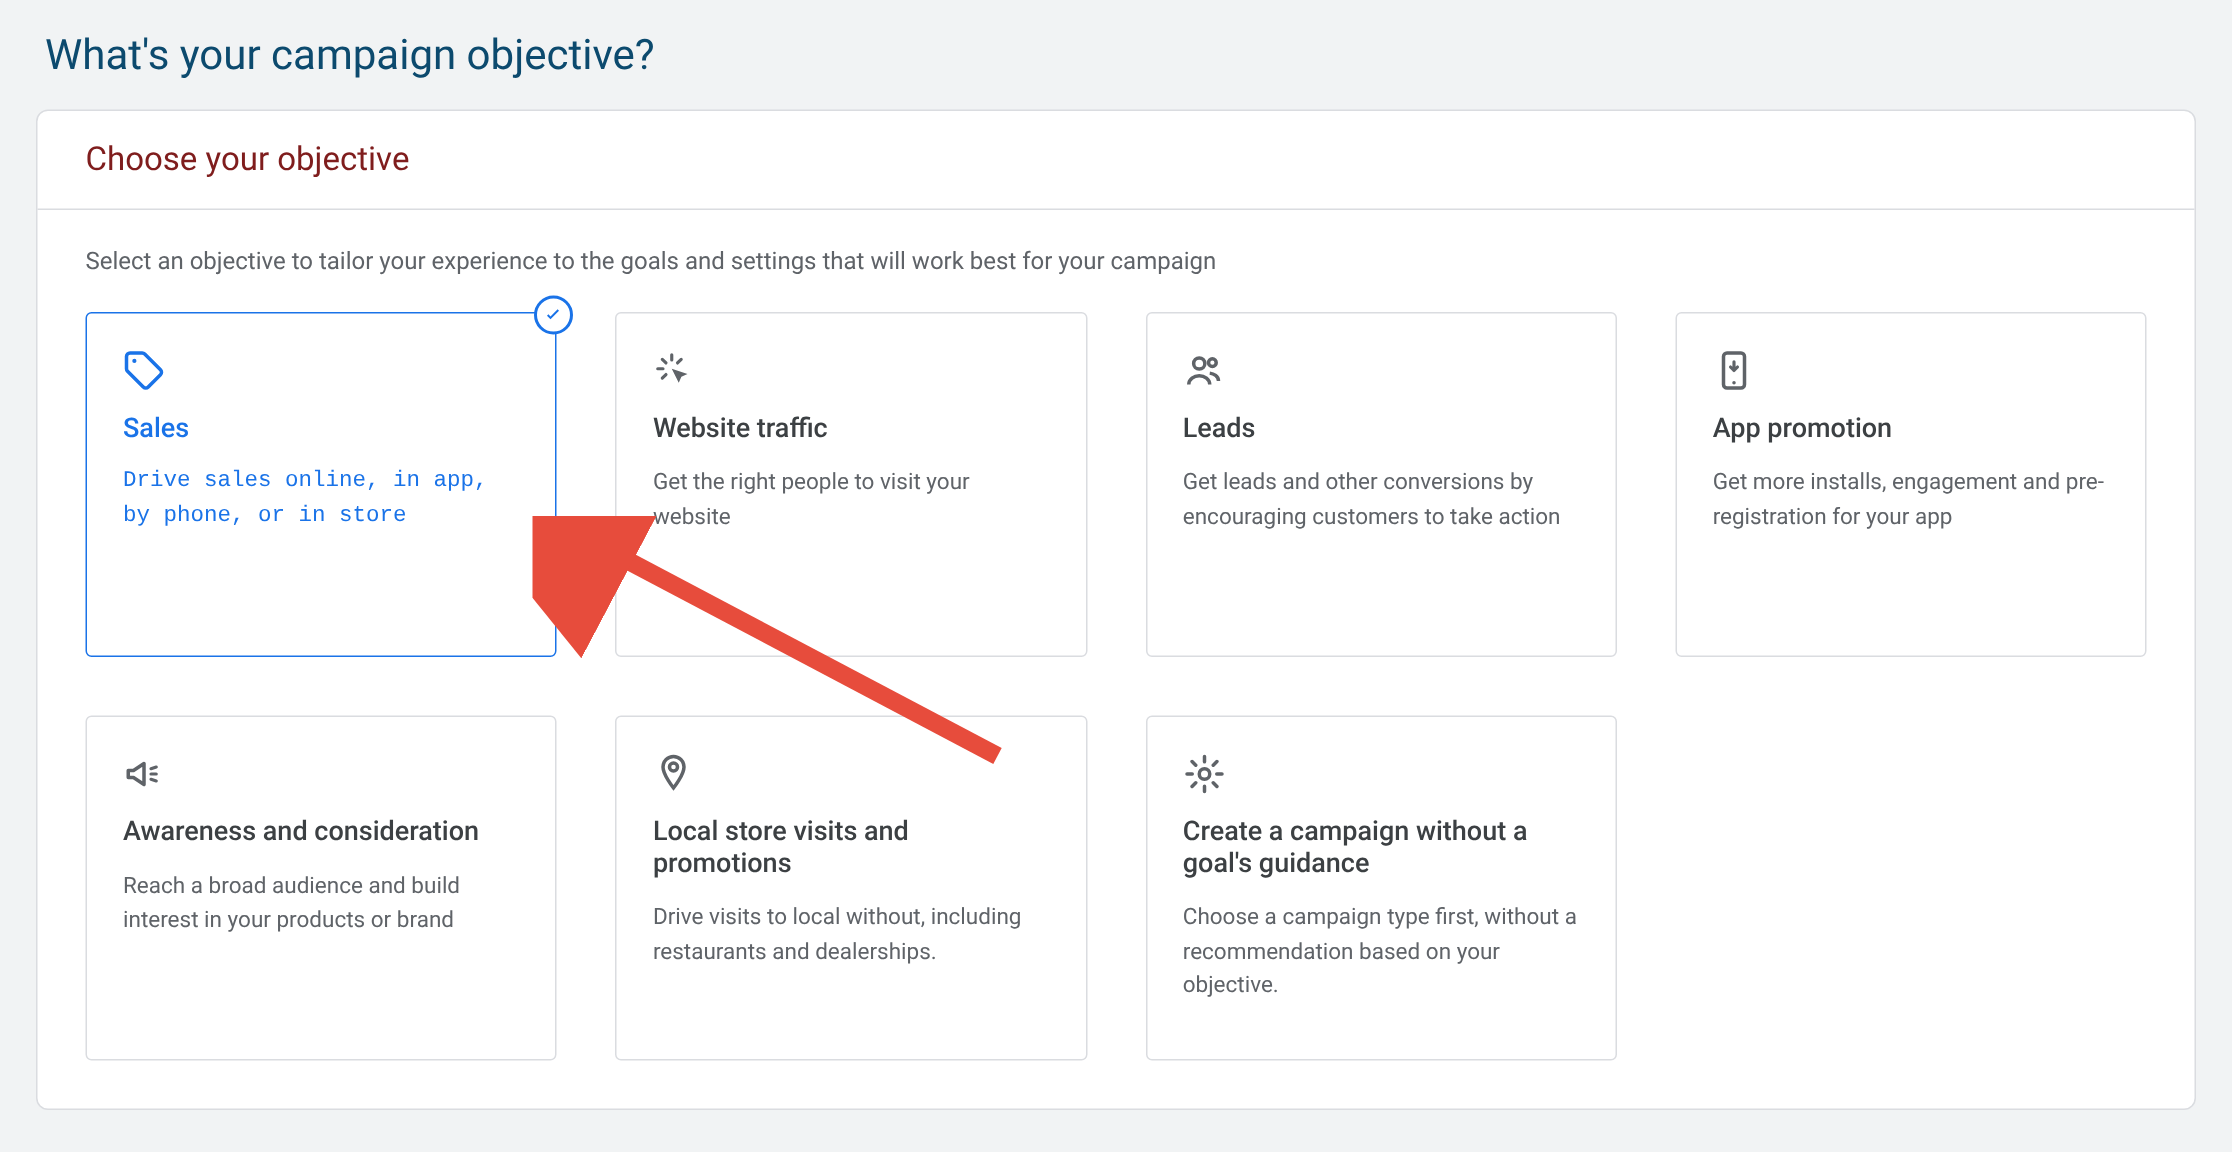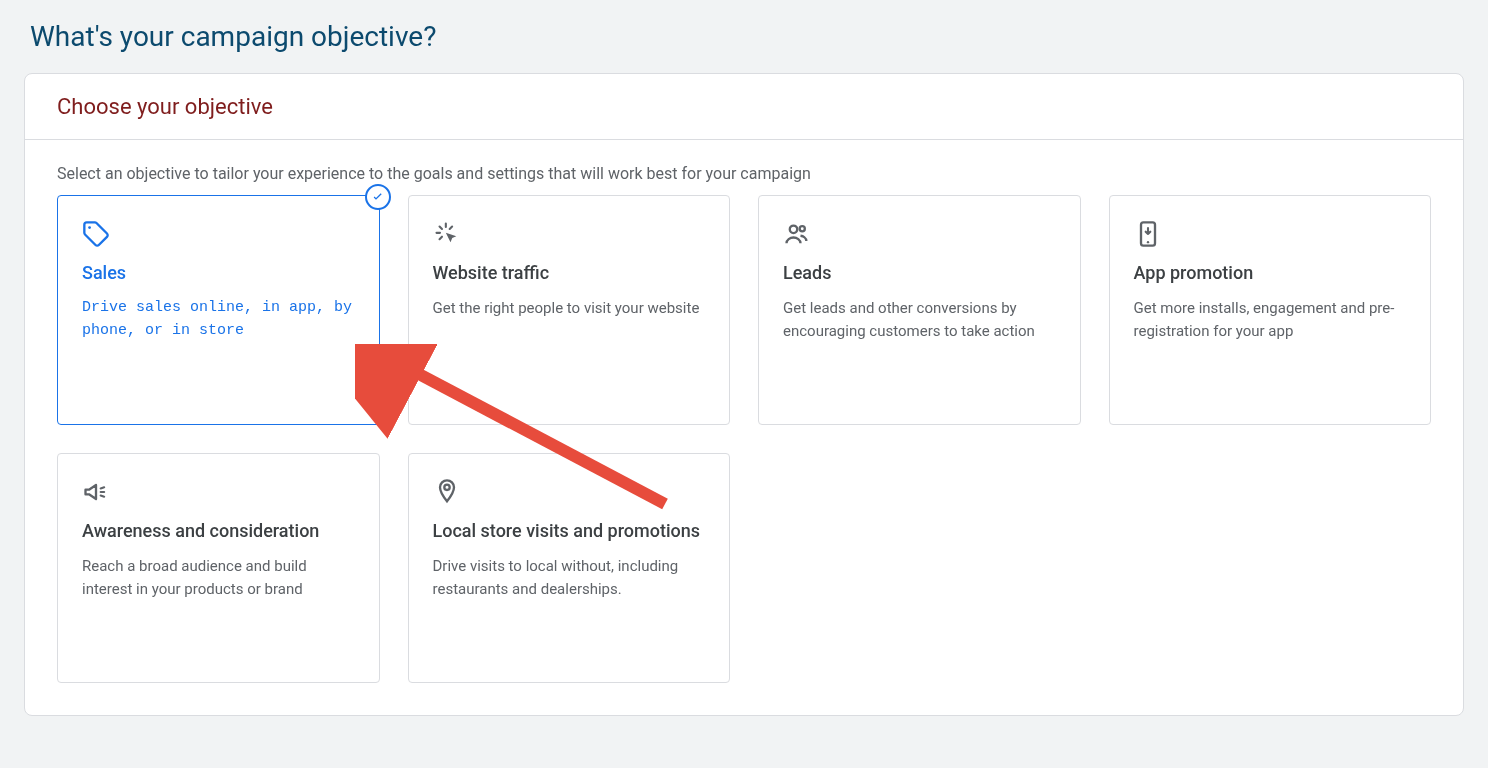--- a/index.html
+++ b/index.html
@@ -33,26 +33,26 @@
       font-size: 22px;
       font-weight: 400;
       color: #7f1d1d;
     }
     .card-body {
       padding: 24px 32px 32px 32px;
     }
     .instruction {
       font-size: 16px;
       color: #5f6368;
-      margin-bottom: 12px;
+      margin-bottom: 25px;
     }
     .grid {
       display: grid;
       grid-template-columns: repeat(4, 1fr);
-      gap: 28px;
+      gap: 39px;
     }
     .objective-card {
       position: relative;
       border: 1px solid #dadce0;
       border-radius: 4px;
       padding: 24px;
       min-height: 230px;
       cursor: pointer;
       background: #fff;
     }
@@ -184,20 +184,28 @@
 
       <div class="objective-card">
         <svg class="objective-icon" viewBox="0 0 24 24">
           <path d="M12 2C8.7 2 6 4.7 6 8c0 4.5 6 12 6 12s6-7.5 6-12c0-3.3-2.7-6-6-6z" fill="none" stroke="currentColor" stroke-width="2"></path>
           <circle cx="12" cy="8" r="2.3" fill="none" stroke="currentColor" stroke-width="2"></circle>
         </svg>
         <div class="objective-title">Local store visits and promotions</div>
         <div class="objective-desc">Drive visits to local without, including restaurants and dealerships.</div>
       </div>
 
+      <div class="objective-card">
+        <svg class="objective-icon" viewBox="0 0 24 24">
+          <circle cx="12" cy="12" r="3" fill="none" stroke="currentColor" stroke-width="2"></circle>
+          <path d="M12 2v3M12 19v3M4.9 4.9l2.1 2.1M17 17l2.1 2.1M2 12h3M19 12h3M4.9 19.1l2.1-2.1M17 7l2.1-2.1" stroke="currentColor" stroke-width="2" stroke-linecap="round"></path>
+        </svg>
+        <div class="objective-title">Create a campaign without a goal's guidance</div>
+        <div class="objective-desc">Choose a campaign type first, without a recommendation based on your objective.</div>
+      </div>
 
     </div>
   </div>
 
   <svg class="annotation-arrow" width="340" height="200" viewBox="0 0 340 200">
     <defs>
       <marker id="arrowhead" markerWidth="14" markerHeight="12" refX="2" refY="6" orient="auto">
         <polygon points="0 0, 14 6, 0 12" fill="#e74c3c"></polygon>
       </marker>
     </defs>

